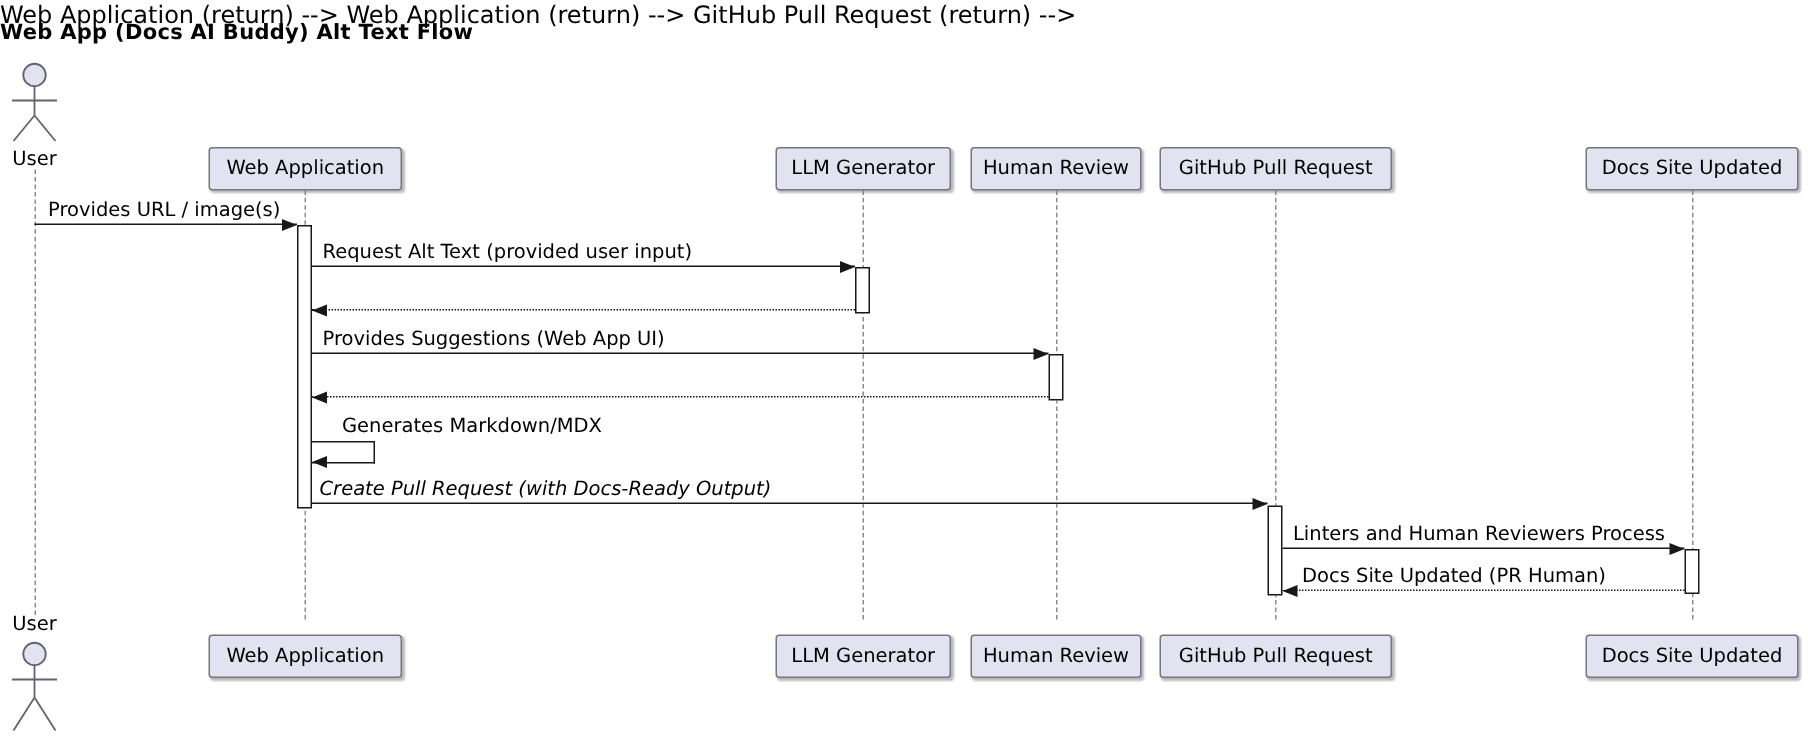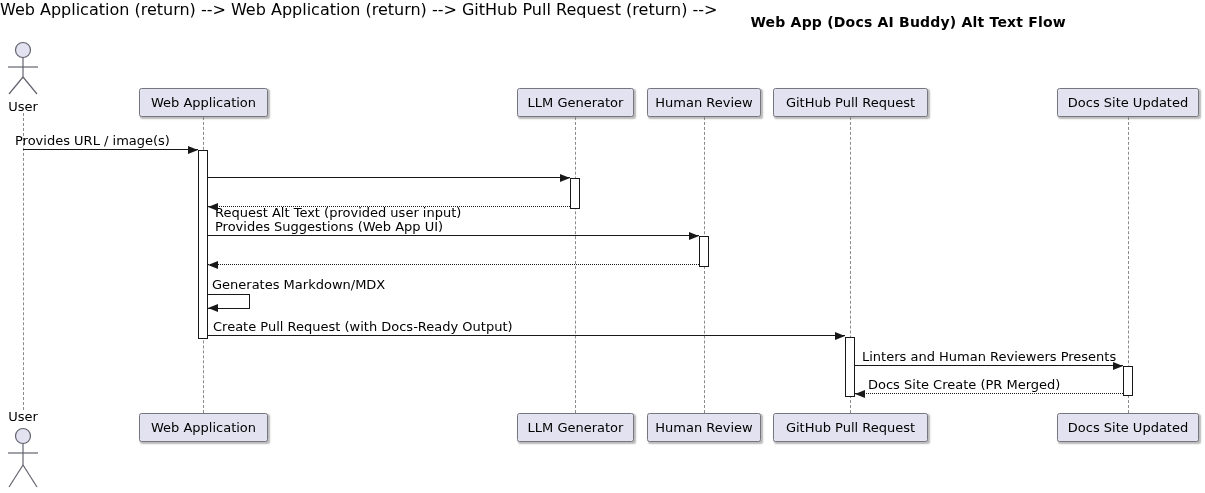--- a/index.html
+++ b/index.html
@@ -2,32 +2,32 @@
 <html style="--pfill: #E2E2F0; --pborder: #76767e; --lifeline: #8b8b8b; --line: #181818; --actor: #63636f;"><head>
 <meta charset="utf-8">
 <style>
   html,body { margin:0; padding:0; background:#ffffff; }
   .diagram {
     position:relative; width:1205px; height:493px; background:#ffffff;
     font-family:"DejaVu Sans","Liberation Sans",sans-serif; color:#000;
     overflow:hidden;
   }
   .title {
-    position:absolute; left:0; top:14px; width:1066px; text-align:right;
+    position:absolute; left:0; top:14px; width:1066px; text-align:left;
     font-size:14px; font-weight:bold; letter-spacing:.2px;
   }
   .lifeline {
     position:absolute; width:0; border-left:1px dashed var(--lifeline,#8b8b8b);
   }
   .participant {
     position:absolute; height:27px; box-sizing:content-box;
     background:var(--pfill,#E2E2F0); border:1px solid var(--pborder,#76767e);
     border-radius:2.5px; box-shadow:1.5px 1.5px 1.5px rgba(130,130,130,.55);
     display:flex; align-items:center; justify-content:center;
-    font-size:13px; white-space:nowrap; padding:0 5px;
+    font-size:13px; white-space:nowrap; padding:0 5px;margin-top:10px;
   }
   .activation {
     position:absolute; width:8px; background:#ffffff;
     border:1px solid var(--line,#30303a);
   }
   .msg-label { position:absolute; font-size:13px; white-space:nowrap; }
   .msg-line  { position:absolute; height:0; border-top:1px solid var(--line,#181818); }
   .msg-line.dotted { border-top-style:dotted; }
   .vseg { position:absolute; width:0; border-left:1px solid var(--line,#181818); }
   .arrow { position:absolute; width:0; height:0;
@@ -88,57 +88,57 @@
   <div class="participant" style="left:1057px;top:88px; width:130px;">Docs Site Updated</div>
 
   
   <div class="participant" style="left:139px; top:413px; width:117px;">Web Application</div>
   <div class="participant" style="left:517px; top:413px; width:105px;">LLM Generator</div>
   <div class="participant" style="left:647px; top:413px; width:102px;">Human Review</div>
   <div class="participant" style="left:773px; top:413px; width:143px;">GitHub Pull Request</div>
   <div class="participant" style="left:1057px;top:413px; width:130px;">Docs Site Updated</div>
 
   
-  <div class="msg-label" style="left:15px; top:133px;">Provides URL / image(s)</div>
+  <div class="msg-label" style="left:32px; top:133px;">Provides URL / image(s)</div>
   <div class="msg-line" style="left:23px; top:149px; width:175px;"></div>
   <div class="arrow right" style="left:188px; top:146px;"></div>
 
   
-  <div class="msg-label" style="left:215px; top:161px;margin-top:44px;">Request Alt Text (provided user input)</div>
+  <div class="msg-label" style="left:215px; top:161px;">Request Alt Text (provided user input)</div>
   <div class="msg-line" style="left:208px; top:177px; width:362px;"></div>
   <div class="arrow right" style="left:560px; top:174px;"></div>
 
    Web Application (return) --&gt;
   <div class="msg-line dotted" style="left:208px; top:206px; width:362px;"></div>
   <div class="arrow left" style="left:208px; top:203px;"></div>
 
   
   <div class="msg-label" style="left:215px; top:219px;">Provides Suggestions (Web App UI)</div>
   <div class="msg-line" style="left:208px; top:235px; width:491px;"></div>
   <div class="arrow right" style="left:689px; top:232px;"></div>
 
    Web Application (return) --&gt;
   <div class="msg-line dotted" style="left:208px; top:264px; width:491px;"></div>
   <div class="arrow left" style="left:208px; top:261px;"></div>
 
   
-  <div class="msg-label" style="left:212px; top:277px;">Generates Markdown/MDX</div>
+  <div class="msg-label" style="left:228px; top:277px;">Generates Markdown/MDX</div>
   <div class="msg-line" style="left:208px; top:294px; width:42px;"></div>
   <div class="vseg" style="left:249px; top:294px; height:15px;"></div>
   <div class="msg-line" style="left:208px; top:308px; width:42px;"></div>
   <div class="arrow left" style="left:208px; top:304px;"></div>
 
   
-  <div class="msg-label" style="left:213px; top:319px;">Create Pull Request (with Docs-Ready Output)</div>
+  <div class="msg-label" style="left:213px; top:319px;font-style:italic;">Create Pull Request (with Docs-Ready Output)</div>
   <div class="msg-line" style="left:208px; top:335px; width:637px;"></div>
   <div class="arrow right" style="left:835px; top:332px;"></div>
 
   
-  <div class="msg-label" style="left:862px; top:349px;">Linters and Human Reviewers Presents</div>
+  <div class="msg-label" style="left:862px; top:349px;">Linters and Human Reviewers Process</div>
   <div class="msg-line" style="left:855px; top:365px; width:268px;"></div>
   <div class="arrow right" style="left:1113px; top:362px;"></div>
 
    GitHub Pull Request (return) --&gt;
-  <div class="msg-label" style="left:868px; top:377px;">Docs Site Create (PR Merged)</div>
+  <div class="msg-label" style="left:868px; top:377px;">Docs Site Updated (PR Human)</div>
   <div class="msg-line dotted" style="left:855px; top:393px; width:268px;"></div>
   <div class="arrow left" style="left:855px; top:390px;"></div>
 
 </div>
 
 </body></html>

